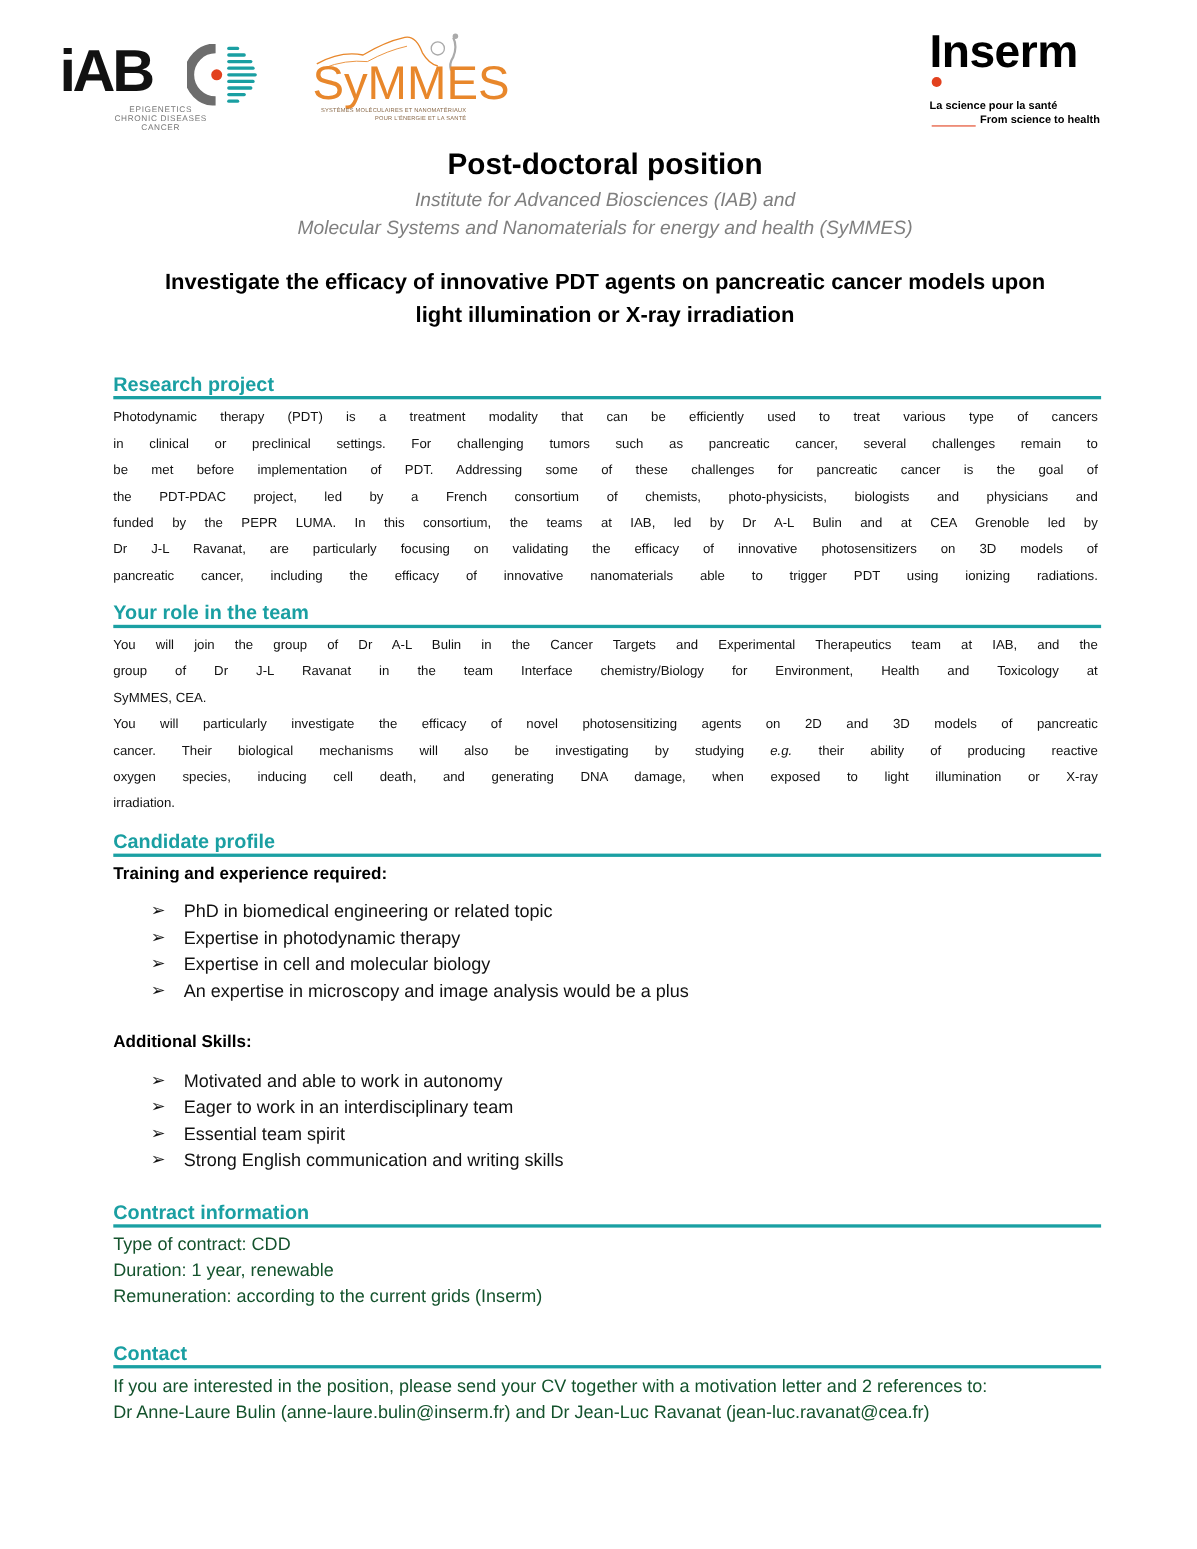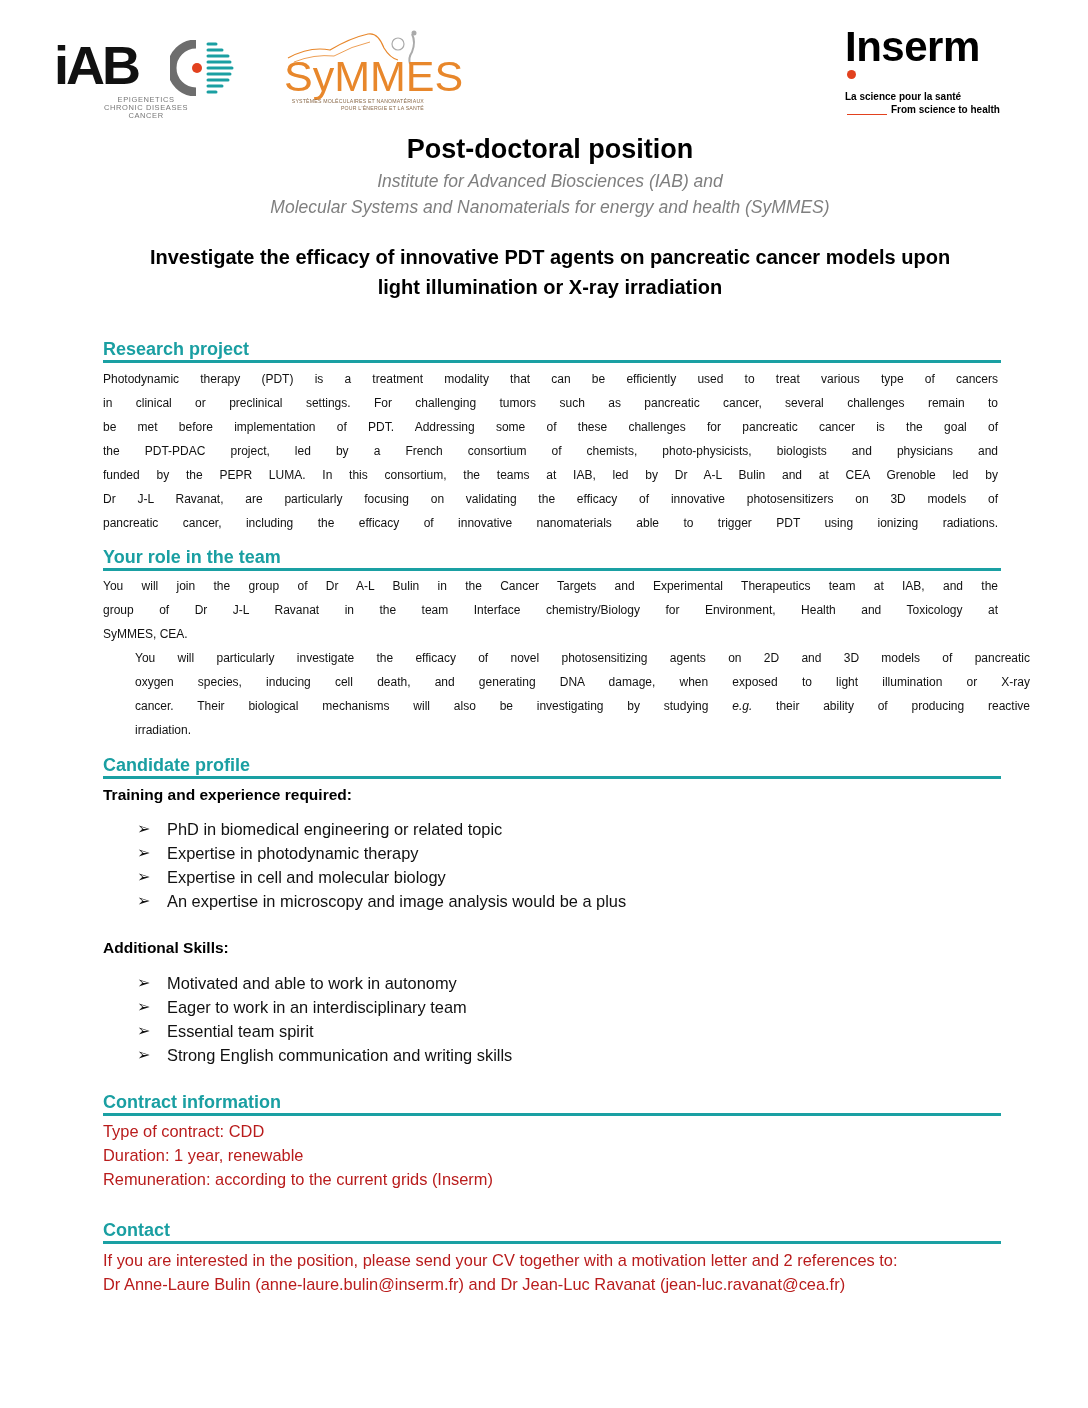--- a/index.html
+++ b/index.html
@@ -34,21 +34,21 @@
   
   .section-head { position: absolute; left: 103px; width: 898px; height: 26px; border-bottom: 3px solid #1aa0a3; }
   .section-head span { font-size: 18px; font-weight: bold; color: #1a9fa2; line-height: 24px; }
   .para { position: absolute; left: 103px; width: 895px; font-size: 12px; line-height: 24px; text-align: justify; color: #111; }
   .para .ln { display: block; text-align: justify; text-align-last: justify; white-space: nowrap; }
   .para .ln.last { text-align-last: left; }
   .sub-head { position: absolute; left: 103px; font-size: 15.5px; font-weight: bold; line-height: 22px; }
   .bullets { position: absolute; left: 137px; list-style: none; }
   .bullets li { position: relative; font-size: 16.4px; line-height: 24px; padding-left: 30px; color: #111; }
   .bullets li .arrow { position: absolute; left: 0; top: 0; font-size: 16px; }
-  .info-line { position: absolute; left: 103px; font-size: 16.4px; line-height: 24px; color: #b91c1c; white-space: nowrap; }
+  .info-line { position: absolute; left: 103px; font-size: 16.4px; line-height: 24px; color: #14532d; white-space: nowrap; }
 </style>
 </head>
 <body>
 
 <div class="logo-iab">
   <div class="iab-word">iAB</div>
   <svg class="iab-mark" viewBox="0 0 64 56">
     <path d="M26 4 A24 24 0 0 0 26 52" fill="none" stroke="#6d6d6d" stroke-width="9"></path>
     <circle cx="27" cy="28" r="5" fill="#e2411e"></circle>
     <g stroke="#1a9fa2" stroke-width="3" stroke-linecap="round">
@@ -115,24 +115,24 @@
 </div>
 
 <div class="section-head" style="top:545px;">
   <span>Your role in the team</span>
 </div>
 <div class="para" style="top:574px;">
   <span class="ln">You will join the group of Dr A-L Bulin in the Cancer Targets and Experimental Therapeutics team at IAB, and the</span>
   <span class="ln">group of Dr J-L Ravanat in the team Interface chemistry/Biology for Environment, Health and Toxicology at</span>
   <span class="ln last">SyMMES, CEA.</span>
 </div>
-<div class="para" style="top:646px;margin-left:32px;">
+<div class="para" style="top:646px;">
   <span class="ln">You will particularly investigate the efficacy of novel photosensitizing agents on 2D and 3D models of pancreatic</span>
+  <span class="ln"><span>cancer. Their biological mechanisms will also be investigating by studying </span><i>e.g.</i><span> their ability of producing reactive</span></span>
   <span class="ln">oxygen species, inducing cell death, and generating DNA damage, when exposed to light illumination or X-ray</span>
-  <span class="ln"><span>cancer. Their biological mechanisms will also be investigating by studying </span><i>e.g.</i><span> their ability of producing reactive</span></span>
   <span class="ln last">irradiation.</span>
 </div>
 
 <div class="section-head" style="top:753px;">
   <span>Candidate profile</span>
 </div>
 <div class="sub-head" style="top:784px;">Training and experience required:</div>
 <ul class="bullets" style="top:817px;">
   <li><span class="arrow">➢</span><span>PhD in biomedical engineering or related topic</span></li>
   <li><span class="arrow">➢</span><span>Expertise in photodynamic therapy</span></li>

